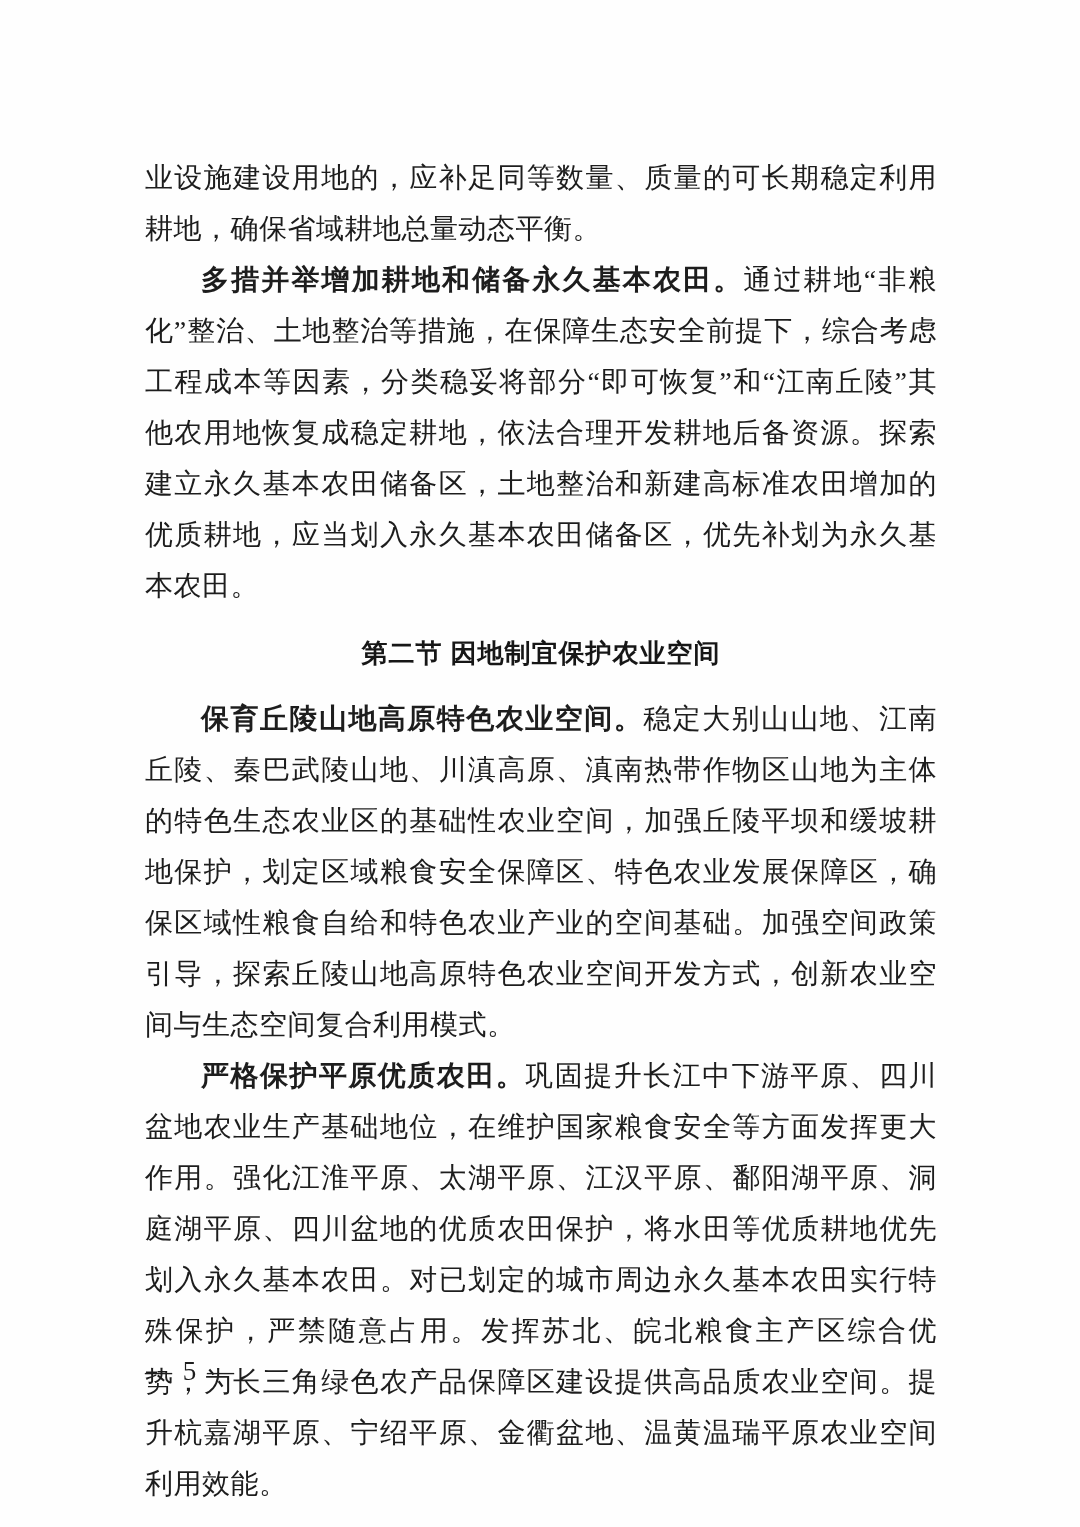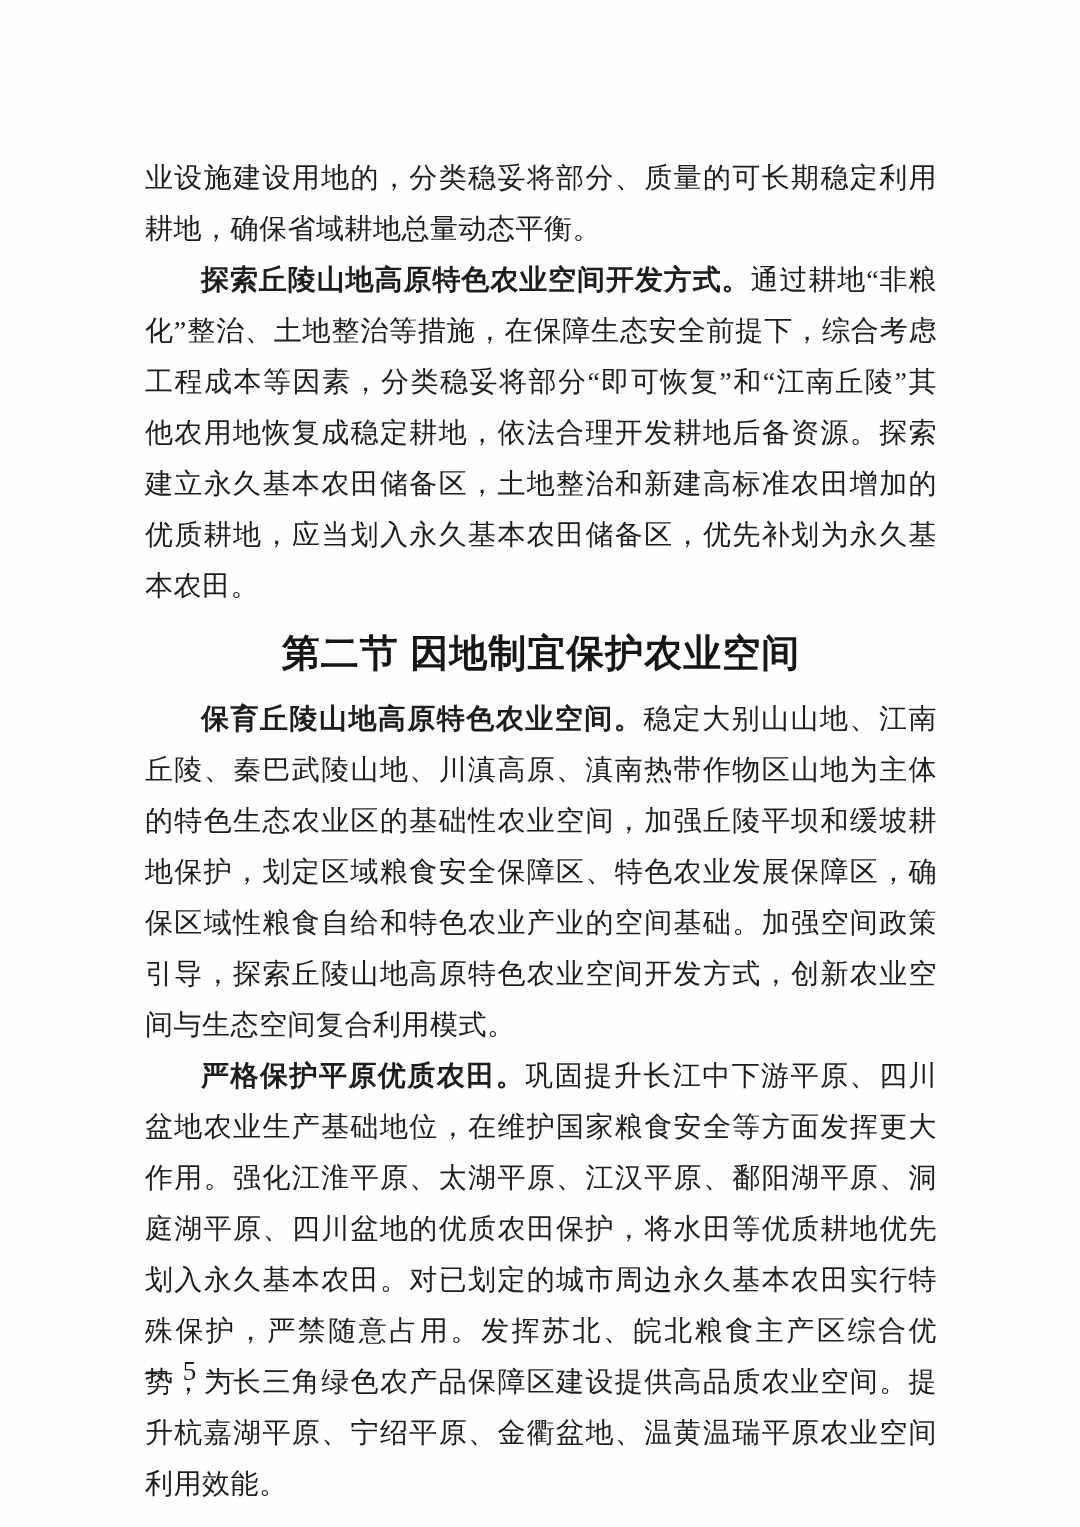--- a/index.html
+++ b/index.html
@@ -32,21 +32,21 @@
     word-break: break-all;
   }
   .body-par.indent {
     text-indent: 2em;
   }
   .lead {
     font-weight: bold;
   }
   .section-heading {
     margin: 16px 0 14px 0;
-    font-size: 38px;
+    font-size: 26px;
     line-height: 52px;
     text-align: center;
     font-weight: bold;
     letter-spacing: 1px;
     font-family: "Liberation Sans", "DejaVu Sans", sans-serif;
     color: #161616;
   }
   .footer {
     position: absolute;
     left: 145px;
@@ -58,23 +58,23 @@
     letter-spacing: 2px;
     color: #1d1d1d;
   }
 </style>
 </head>
 <body>
 
 <div class="page">
   <div class="content">
 
-    <p class="body-par"><span>业设施建设用地的，分类稳妥将部分、质量的可长期稳定利用耕地，确保省域耕地总量动态平衡。</span></p>
+    <p class="body-par"><span>业设施建设用地的，应补足同等数量、质量的可长期稳定利用耕地，确保省域耕地总量动态平衡。</span></p>
 
-    <p class="body-par indent"><span class="lead">探索丘陵山地高原特色农业空间开发方式。</span><span>通过耕地“非粮化”整治、土地整治等措施，在保障生态安全前提下，综合考虑工程成本等因素，分类稳妥将部分“即可恢复”和“江南丘陵”其他农用地恢复成稳定耕地，依法合理开发耕地后备资源。探索建立永久基本农田储备区，土地整治和新建高标准农田增加的优质耕地，应当划入永久基本农田储备区，优先补划为永久基本农田。</span></p>
+    <p class="body-par indent"><span class="lead">多措并举增加耕地和储备永久基本农田。</span><span>通过耕地“非粮化”整治、土地整治等措施，在保障生态安全前提下，综合考虑工程成本等因素，分类稳妥将部分“即可恢复”和“江南丘陵”其他农用地恢复成稳定耕地，依法合理开发耕地后备资源。探索建立永久基本农田储备区，土地整治和新建高标准农田增加的优质耕地，应当划入永久基本农田储备区，优先补划为永久基本农田。</span></p>
 
     <h2 class="section-heading">第二节 因地制宜保护农业空间</h2>
 
     <p class="body-par indent"><span class="lead">保育丘陵山地高原特色农业空间。</span><span>稳定大别山山地、江南丘陵、秦巴武陵山地、川滇高原、滇南热带作物区山地为主体的特色生态农业区的基础性农业空间，加强丘陵平坝和缓坡耕地保护，划定区域粮食安全保障区、特色农业发展保障区，确保区域性粮食自给和特色农业产业的空间基础。加强空间政策引导，探索丘陵山地高原特色农业空间开发方式，创新农业空间与生态空间复合利用模式。</span></p>
 
     <p class="body-par indent"><span class="lead">严格保护平原优质农田。</span><span>巩固提升长江中下游平原、四川盆地农业生产基础地位，在维护国家粮食安全等方面发挥更大作用。强化江淮平原、太湖平原、江汉平原、鄱阳湖平原、洞庭湖平原、四川盆地的优质农田保护，将水田等优质耕地优先划入永久基本农田。对已划定的城市周边永久基本农田实行特殊保护，严禁随意占用。发挥苏北、皖北粮食主产区综合优势，为长三角绿色农产品保障区建设提供高品质农业空间。提升杭嘉湖平原、宁绍平原、金衢盆地、温黄温瑞平原农业空间利用效能。</span></p>
 
   </div>
 
   <div class="footer">

